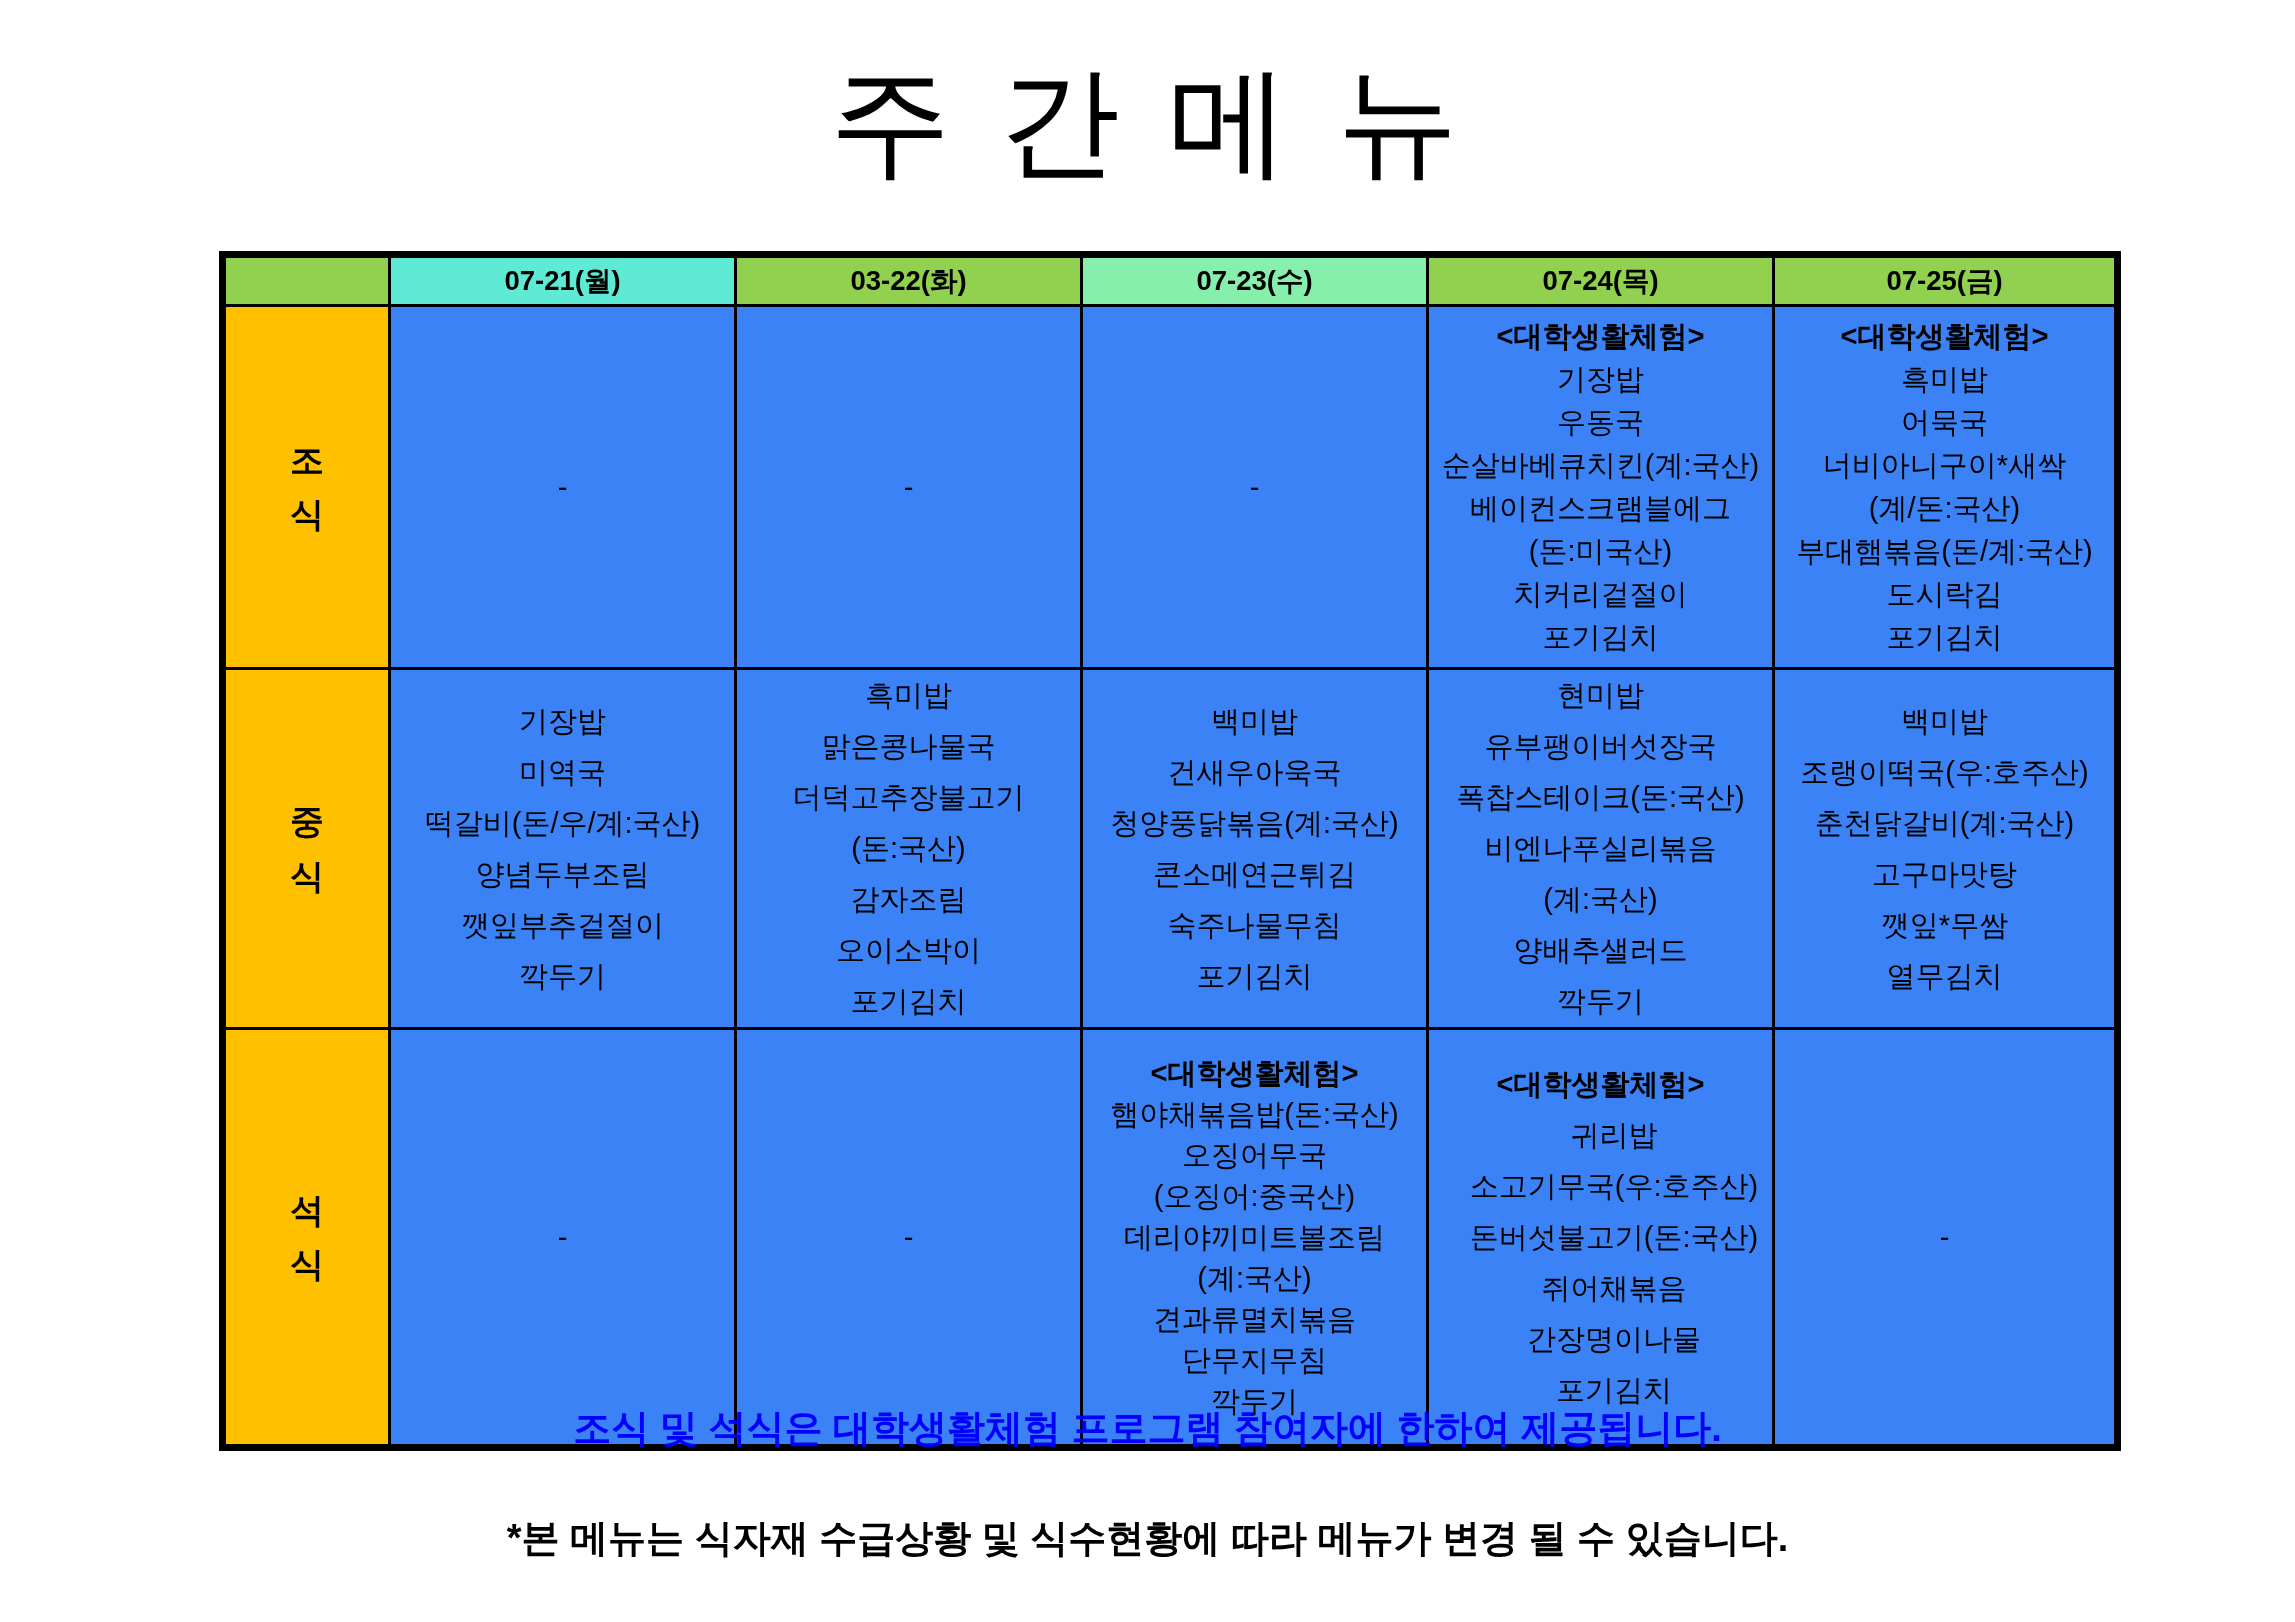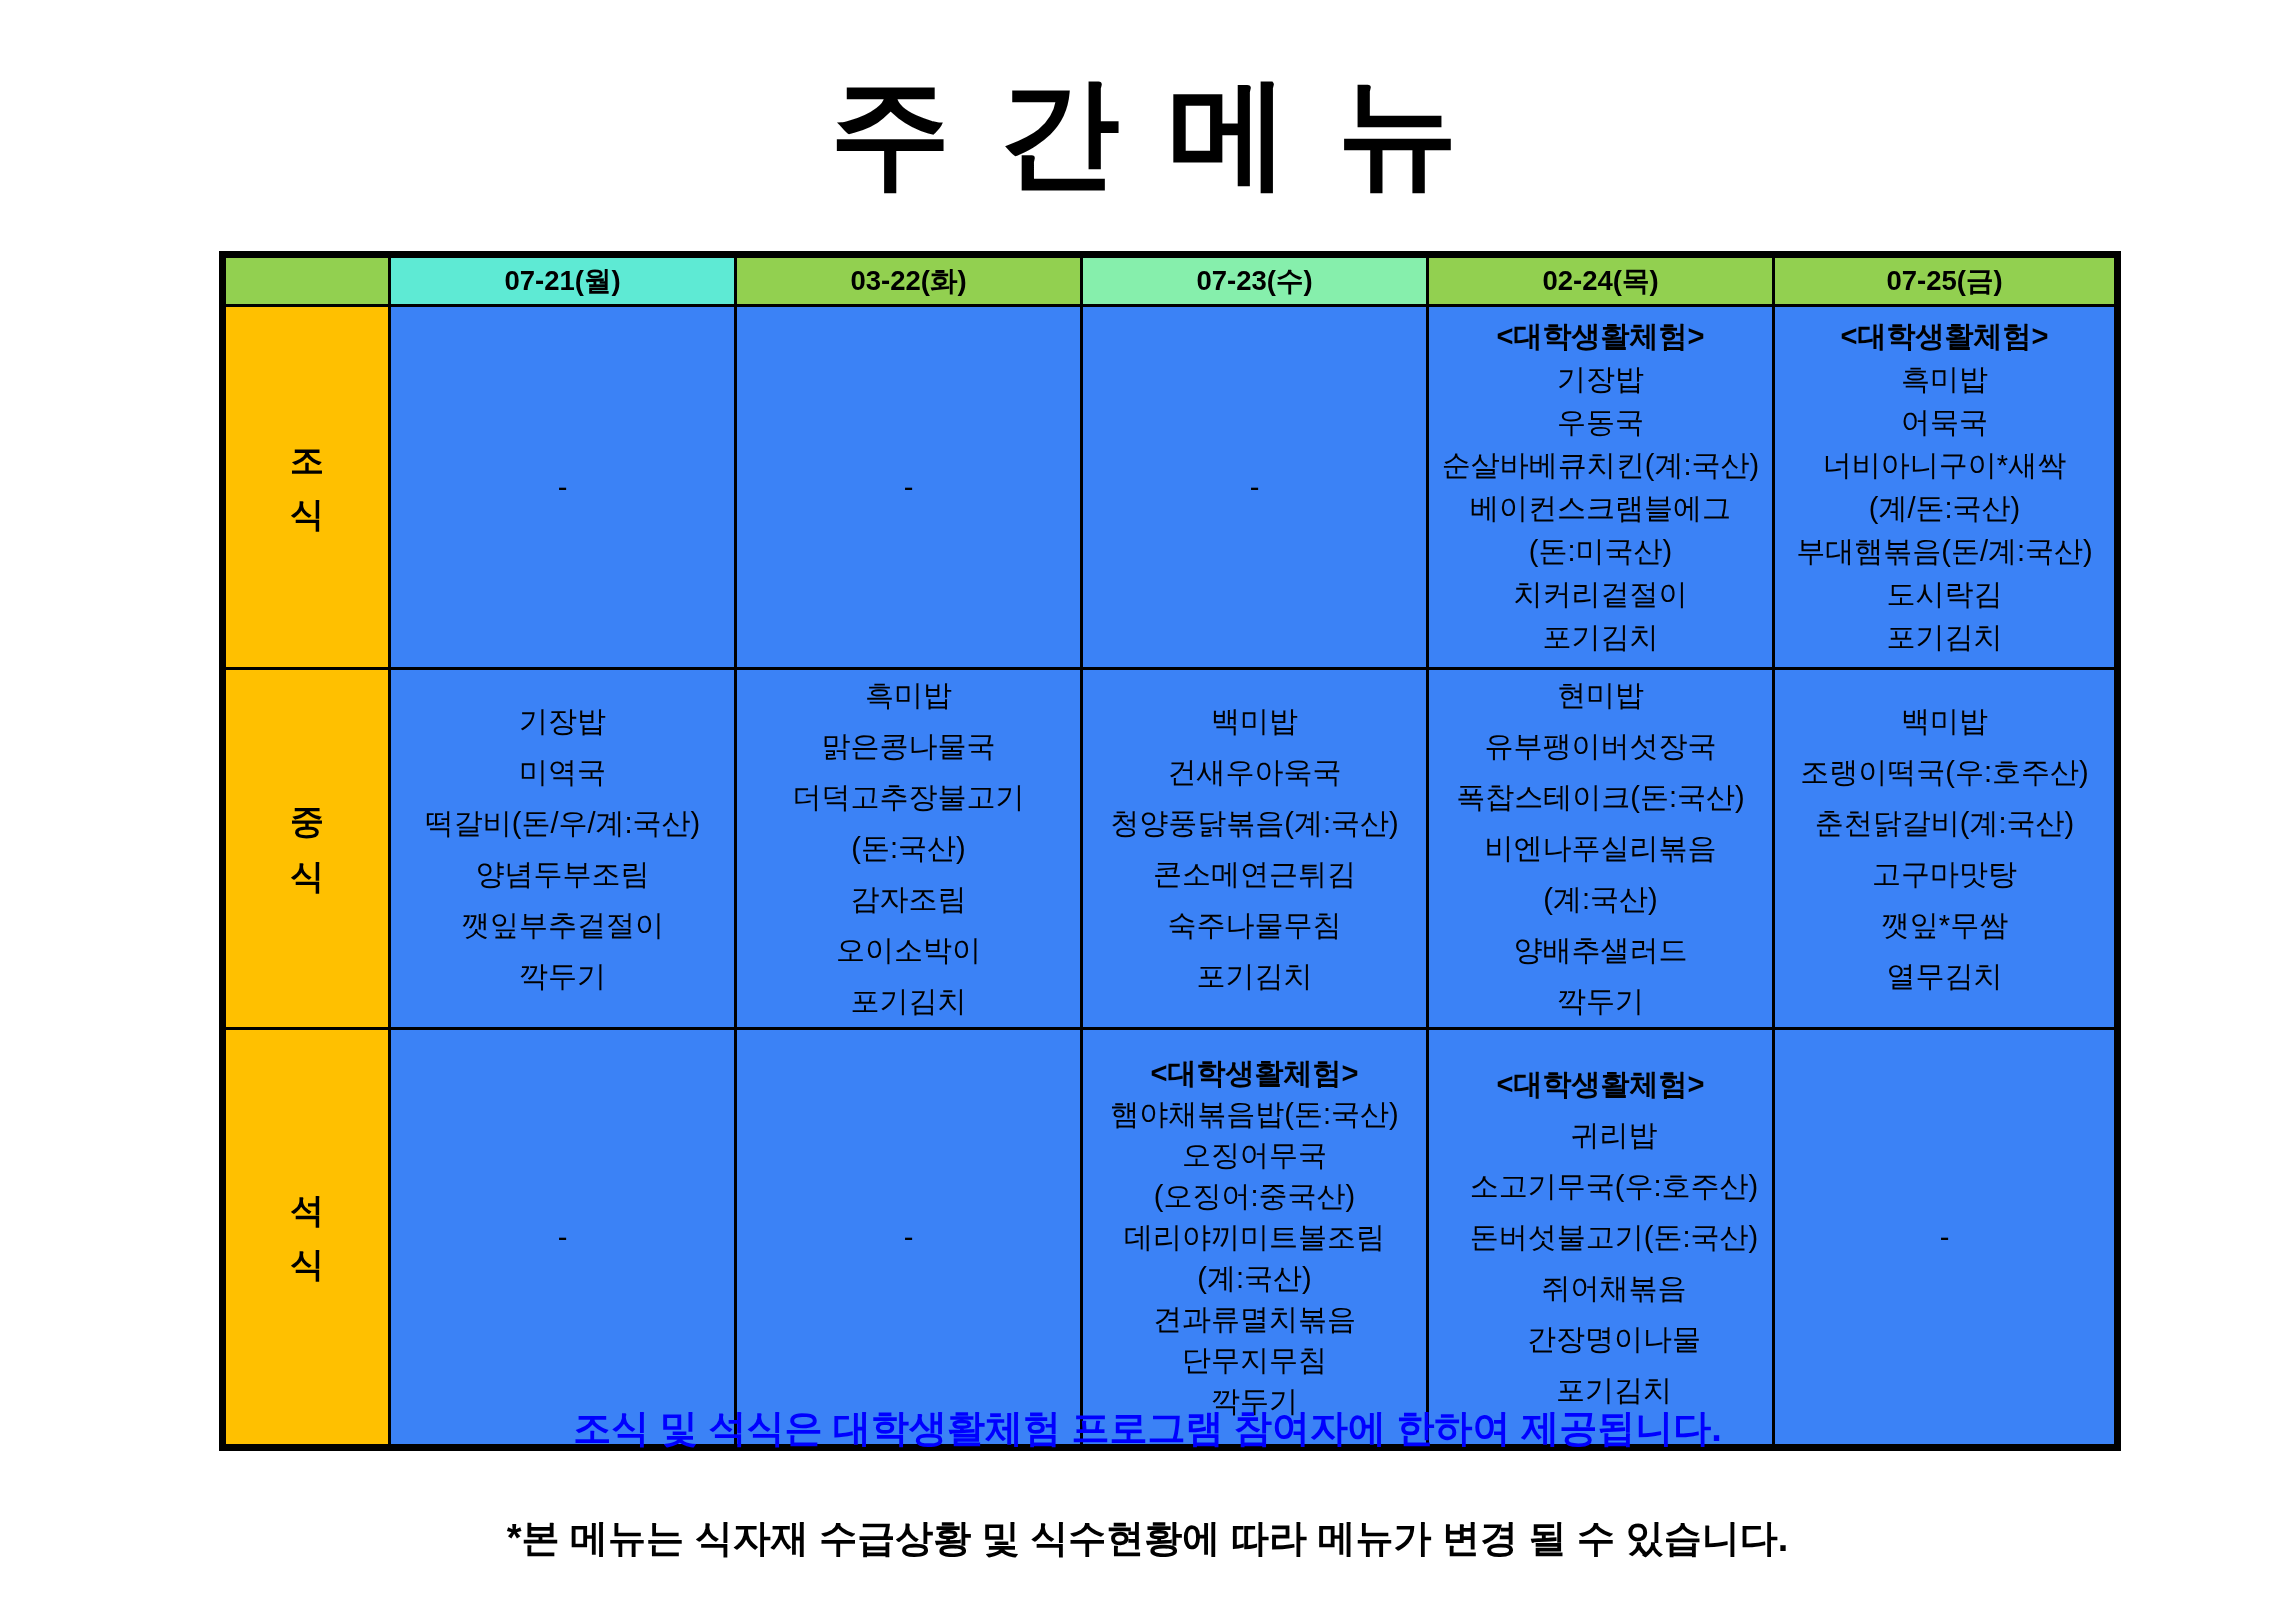--- a/index.html
+++ b/index.html
@@ -7,26 +7,26 @@
     padding: 0;
     background: #ffffff;
     width: 2295px;
     height: 1623px;
     position: relative;
     font-family: "Liberation Sans", "DejaVu Sans", sans-serif;
     color: #000;
   }
   .page-title {
     position: absolute;
-    top: 52px;
+    top: 41px;
     left: 0;
     width: 100%;
     text-align: center;
     font-size: 121px;
-    font-weight: bold;
+    font-weight: normal;
     letter-spacing: 0.06em;
     white-space: pre;
   }
   table.menu-table {
     position: absolute;
     left: 219px;
     top: 251px;
     width: 1893px;
     table-layout: fixed;
     border-collapse: collapse;
@@ -85,21 +85,21 @@
     <col style="width:346px">
     <col style="width:346px">
     <col style="width:344px">
   </colgroup>
   <thead>
     <tr>
       <th class="corner-cell" style="background: rgb(146, 208, 80);"></th>
     <th class="date-cell" style="background: #5eead4;">07-21(월)</th>
         <th class="date-cell" style="background: rgb(146, 208, 80);">03-22(화)</th>
         <th class="date-cell" style="background: #86efac;">07-23(수)</th>
-        <th class="date-cell" style="background: rgb(146, 208, 80);">02-24(목)</th>
+        <th class="date-cell" style="background: rgb(146, 208, 80);">07-24(목)</th>
         <th class="date-cell" style="background: rgb(146, 208, 80);">07-25(금)</th>
       </tr>
   </thead>
   <tbody>
       <tr class="meal-row-0">
         <td class="meal-label" style="background: rgb(255, 192, 0);">조
 식</td>
         <td class="menu-cell">
           <div class="cell-lines" style="line-height: 51px;">-</div>
         </td>

